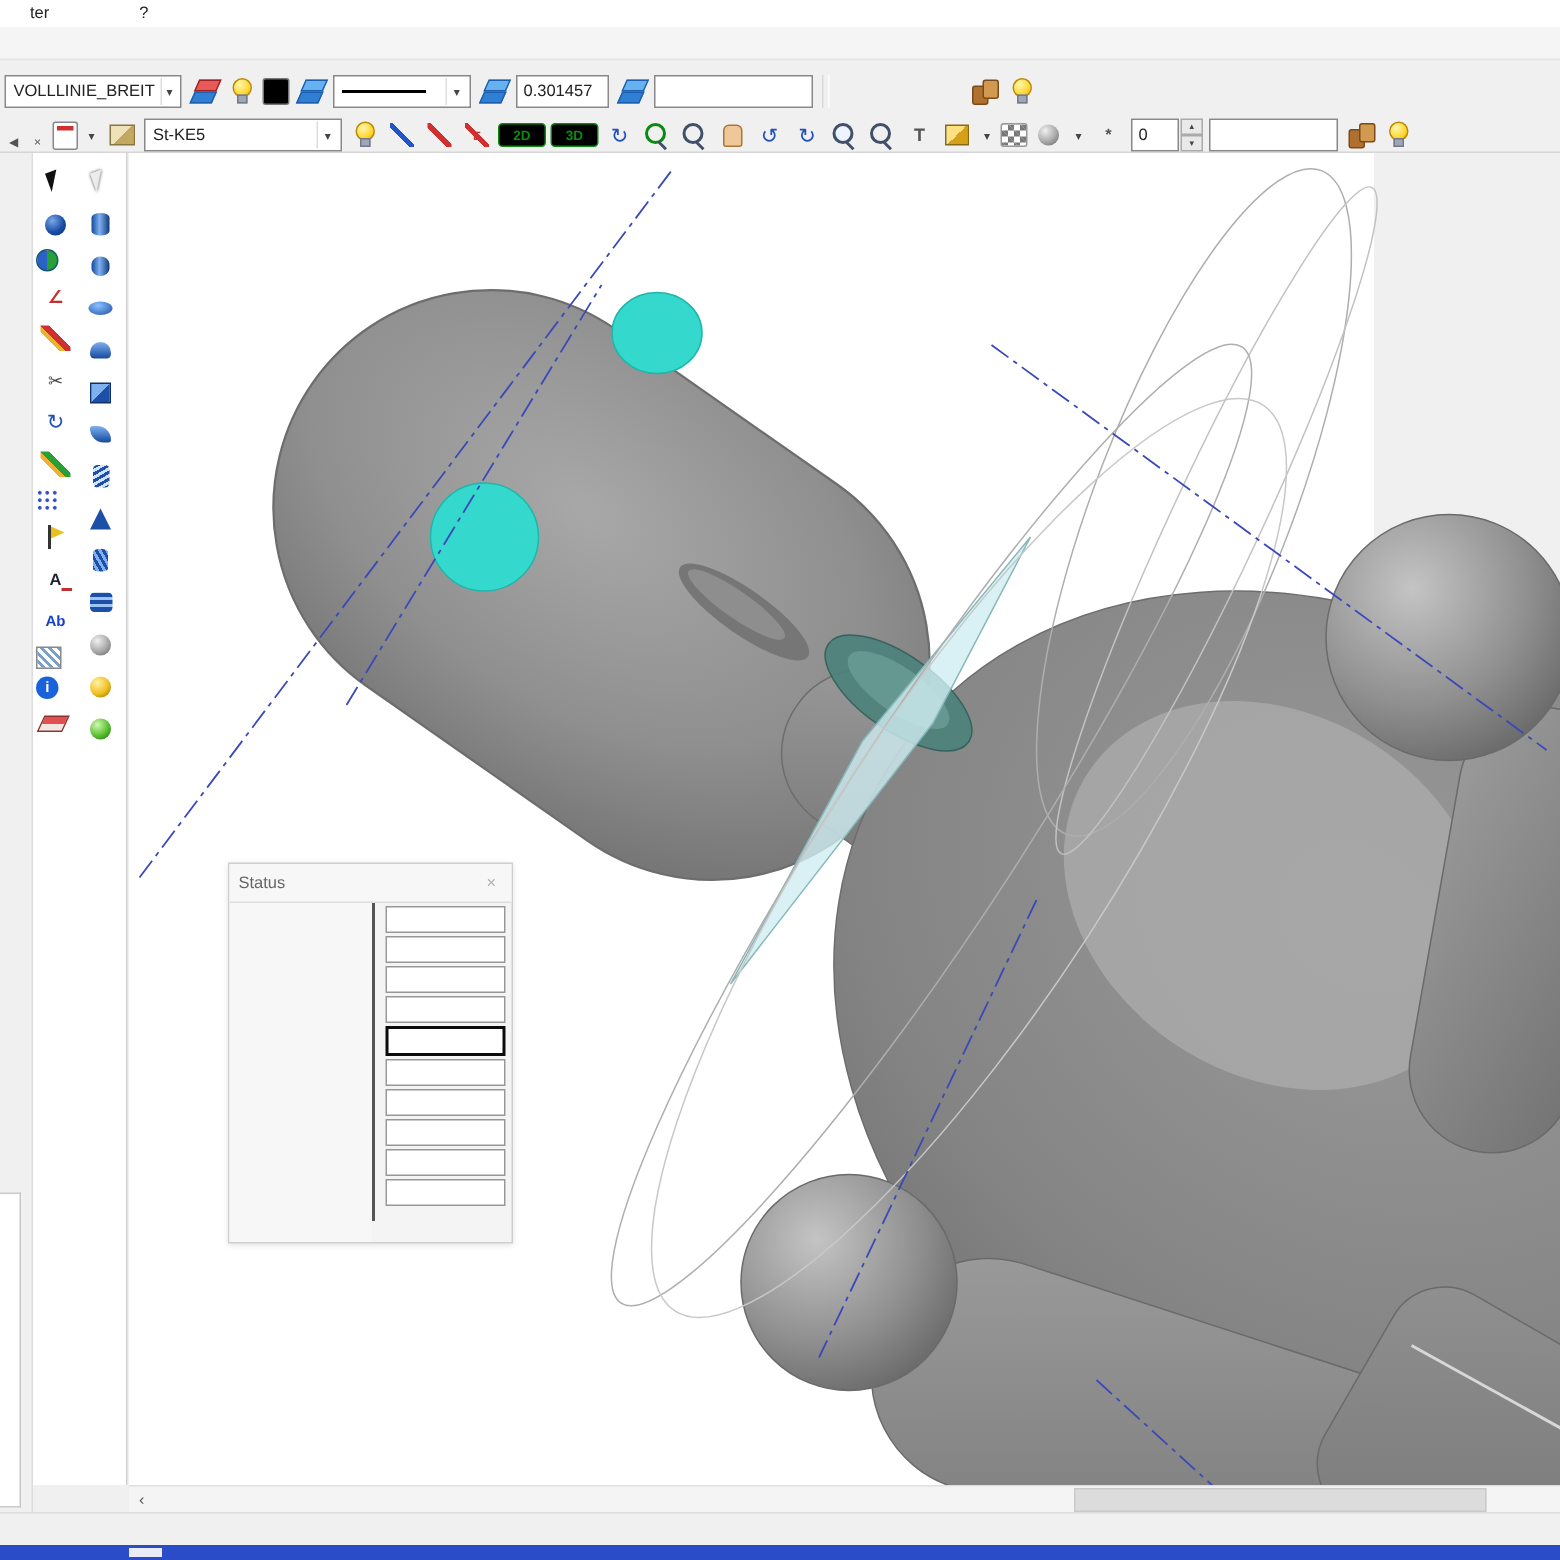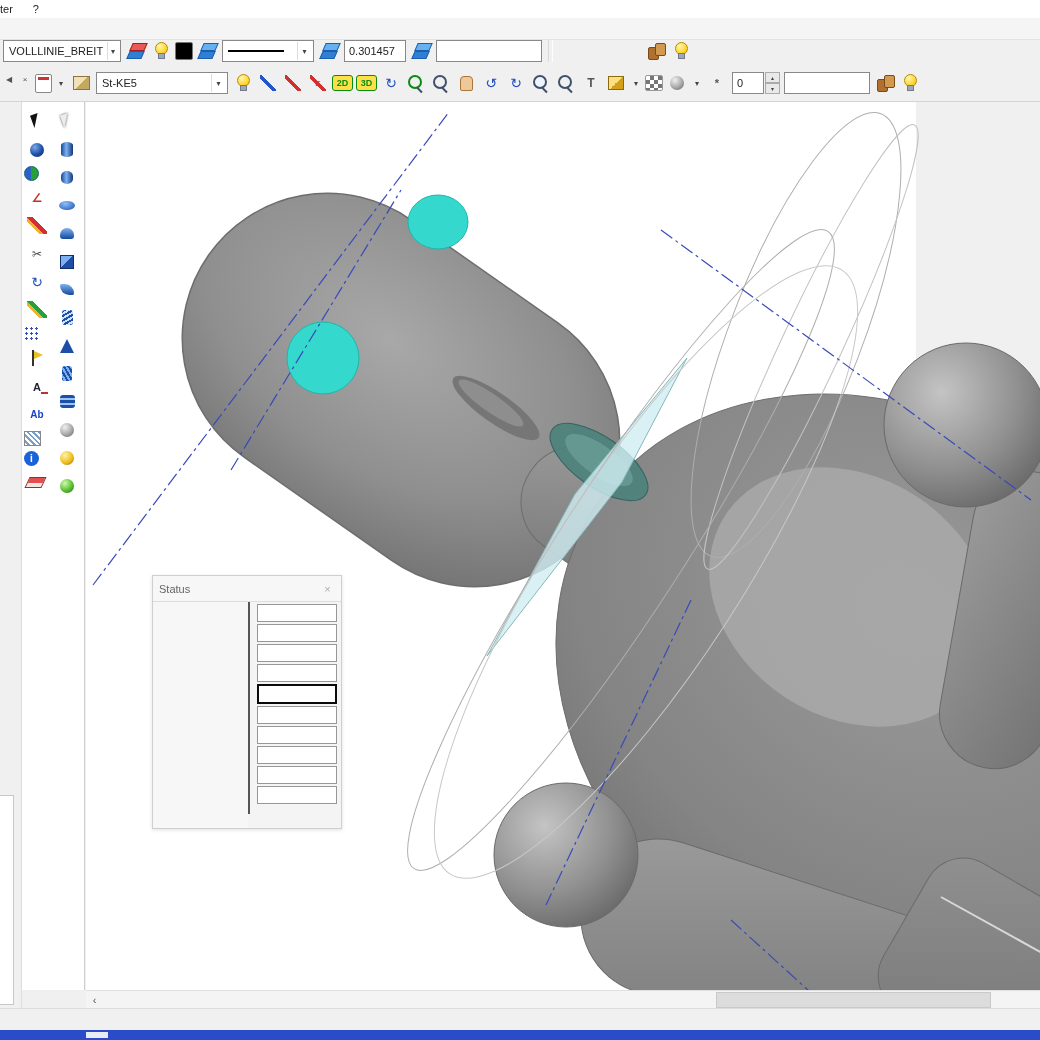--- a/index.html
+++ b/index.html
@@ -1,23 +1,23 @@
 <!DOCTYPE html>
 <html><head>
 <meta charset="utf-8">
 <style>
   *{box-sizing:border-box;margin:0;padding:0}
   html,body{width:1040px;height:1040px;overflow:hidden}
   body{font-family:"Liberation Sans","DejaVu Sans",sans-serif;background:#f0f0f0;position:relative;font-size:11px;color:#222}
 
   
   #menubar{position:absolute;left:0;top:0;width:1040px;height:18px;background:#fff;display:flex;align-items:center;gap:20px;padding-left:0}
-  .menu-item{padding:2px 0;color:#222}
+  .menu-item{padding:2px 20px;color:#222}
   #tb-gap{position:absolute;left:0;top:18px;width:1040px;height:22px;background:#f5f5f5;border-bottom:1px solid #e3e3e3}
-  .tb{position:absolute;left:0;width:1040px;display:flex;align-items:flex-start;gap:4px;background:#f0f0f0;padding:0 3px}
+  .tb{position:absolute;left:0;width:1040px;display:flex;align-items:flex-end;gap:4px;background:#f0f0f0;padding:0 3px}
   #toolbar1{top:40px;height:32px}
   #toolbar2{top:72px;height:30px;border-bottom:1px solid #d5d5d5}
   .iconrow{display:flex;align-items:center;gap:3px}
   .combo{height:22px;background:#fff;border:1px solid #888;display:flex;align-items:center;padding:0 2px 0 5px;font-size:11px;gap:4px}
   .combo .arrow{margin-left:auto;width:14px;height:18px;display:flex;align-items:center;justify-content:center;color:#444;border-left:1px solid #ddd;font-size:8px}
   .field{height:22px;background:#fff;border:1px solid #888;display:flex;align-items:center;padding:0 4px;font-size:11px}
   .sep{width:5px;height:22px;border-left:1px solid #d9d9d9;border-right:1px solid #fdfdfd;margin:0 2px}
   .grip-btn{width:12px;height:14px;display:flex;align-items:center;justify-content:center;font-size:8px;color:#555}
   .spin{display:flex;height:22px;align-items:stretch}
   .spin-val{width:32px;background:#fff;border:1px solid #888;display:flex;align-items:center;padding:0 4px}
@@ -38,21 +38,21 @@
   .ic-dd{width:12px;color:#444;font-size:8px}
   .ic-people::before,.ic-people::after{content:"";position:absolute;border-radius:2px}
   .ic-people::before{width:9px;height:11px;left:3px;top:7px;background:#b07030;border:1px solid #7a4a18}
   .ic-people::after{width:9px;height:11px;left:10px;top:3px;background:#d29a50;border:1px solid #7a4a18}
   .icon.ic-page{width:17px;height:19px;background:#fff;border:1px solid #888}
   .ic-page::before{content:"";position:absolute;top:2px;left:2px;width:11px;height:3px;background:#d03030}
   .ic-box3d::before{content:"";width:15px;height:12px;background:linear-gradient(135deg,#f0e2b8 0 50%,#c2a860 50% 100%);border:1px solid #8a7440}
   .ic-pensel::before{content:"";position:absolute;inset:3px;background:linear-gradient(45deg,transparent 40%,#2255cc 40% 56%,transparent 56%)}
   .ic-penred{color:#d03030;font-size:8px}
   .ic-penred::before{content:"";position:absolute;inset:3px;background:linear-gradient(45deg,transparent 40%,#d03030 40% 56%,transparent 56%)}
-  .ic-badge{color:#0a8a10;border:1px solid #0a8a10;border-radius:3px;width:21px;height:16px;background:#fde047;font-size:9px;font-weight:800}
+  .ic-badge{color:#0a8a10;border:1px solid #0a8a10;border-radius:3px;width:32px;height:16px;background:#000000;font-size:9px;font-weight:800}
   .ic-rot{color:#2050c0;font-size:14px;font-weight:400}
   .ic-zoom::before{content:"";position:absolute;top:3px;left:3px;width:10px;height:10px;border:2px solid #40506a;border-radius:50%}
   .ic-zoom::after{content:"";position:absolute;bottom:3px;right:4px;width:7px;height:2px;background:#40506a;transform:rotate(45deg)}
   .ic-zoom.green::before{border-color:#0a8a10}
   .ic-zoom.plus::before{box-shadow:inset 0 0 0 10px #eef4ff}
   .ic-hand::before{content:"";position:absolute;top:4px;left:5px;width:11px;height:13px;background:#efc89a;border:1px solid #a8763a;border-radius:4px 4px 2px 2px}
   .ic-t{color:#555;font-size:12px}
   .ic-isobox::before{content:"";width:14px;height:12px;background:linear-gradient(135deg,#ffe080 0 50%,#d4a017 50%);border:1px solid #8a6a10}
   .icon.ic-grid{width:18px;height:16px;border:1px solid #999;background-color:#fff;background-image:linear-gradient(45deg,#777 25%,transparent 25%,transparent 75%,#777 75%),linear-gradient(45deg,#777 25%,transparent 25%,transparent 75%,#777 75%);background-size:8px 8px;background-position:0 0,4px 4px}
   .ic-sphere::before{content:"";width:14px;height:14px;border-radius:50%;background:radial-gradient(circle at 35% 30%,#f0f0f0,#a8a8a8 55%,#606060)}

